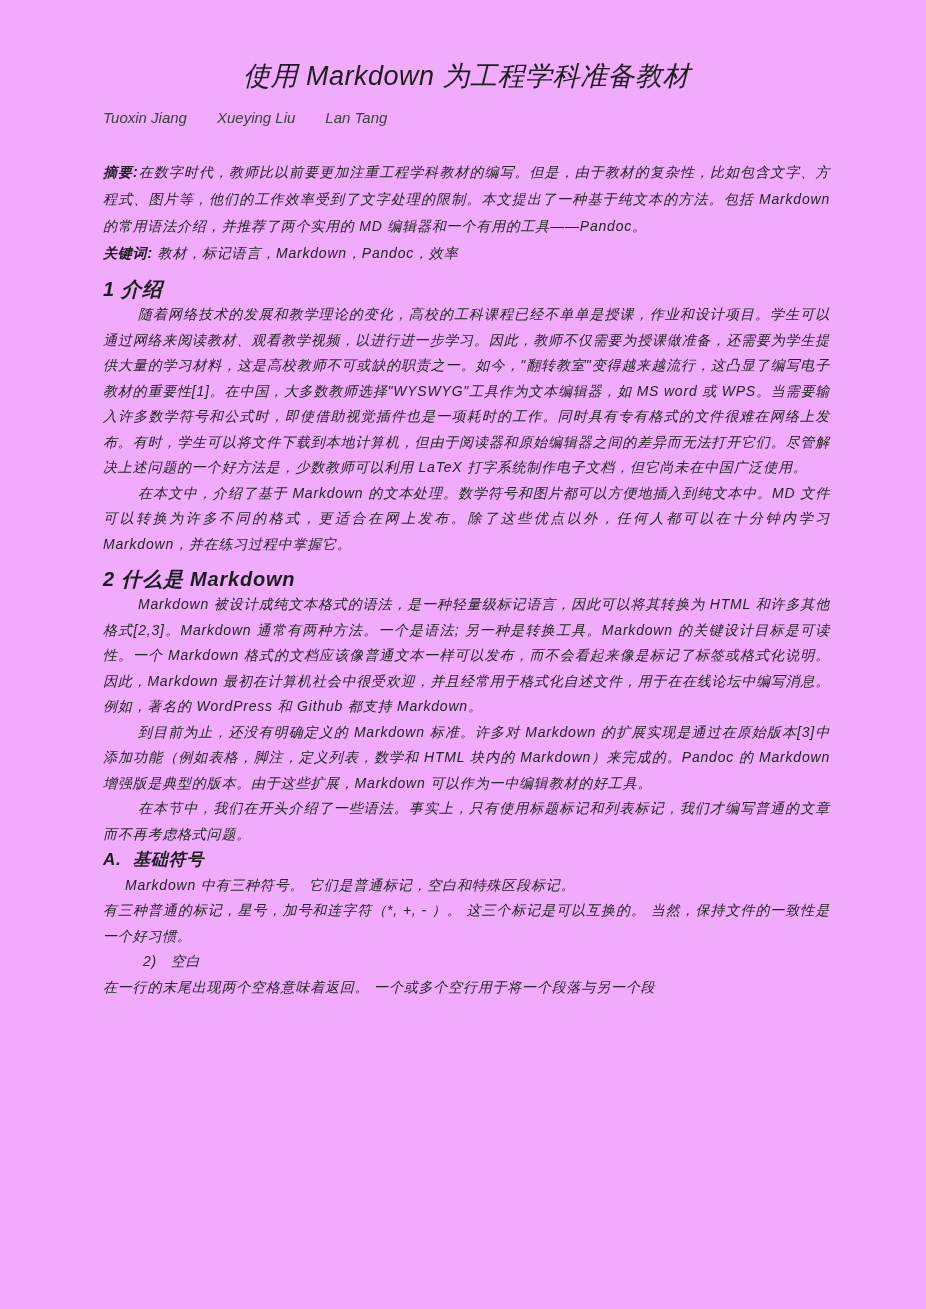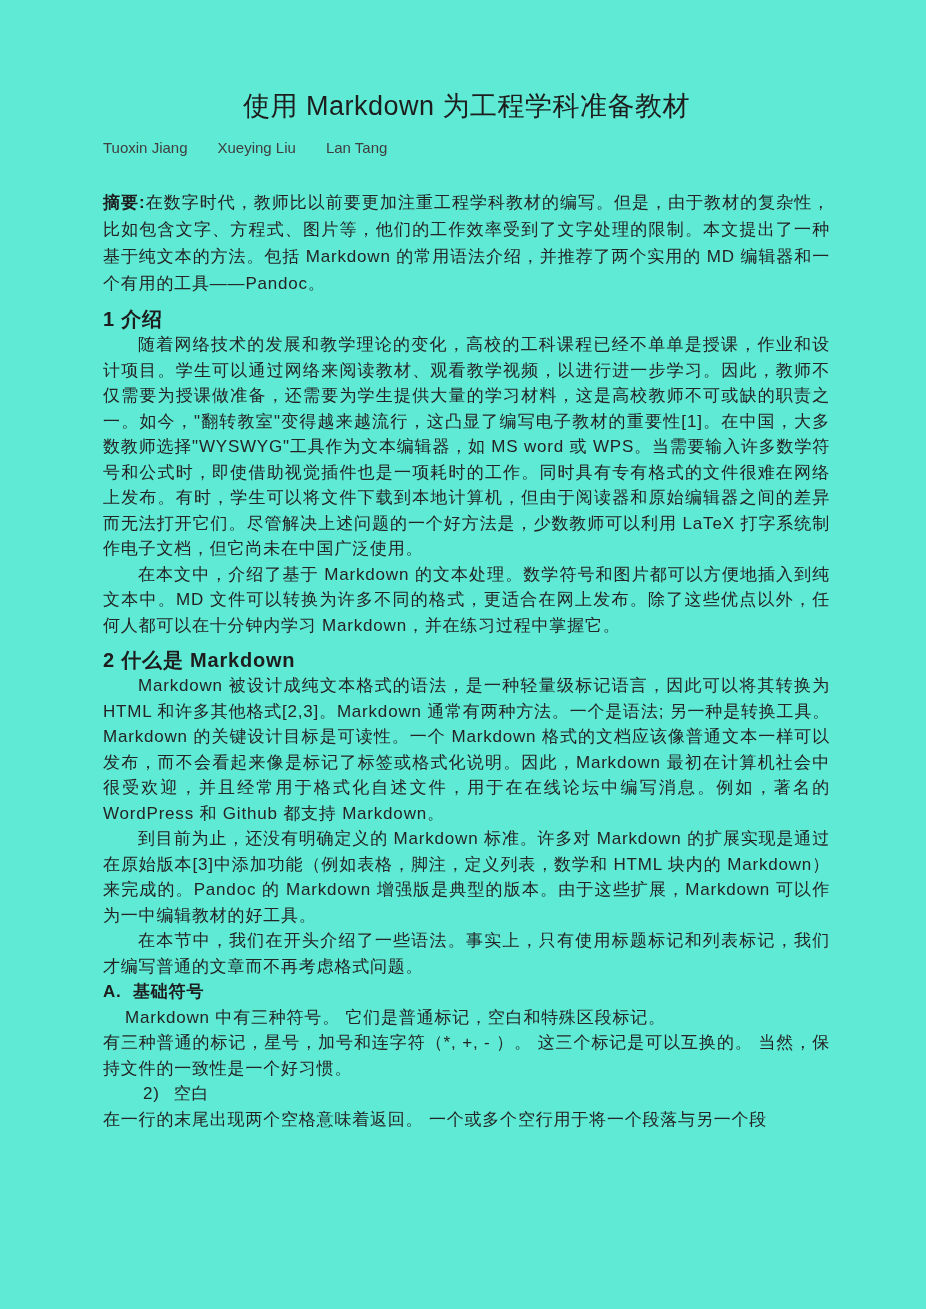--- a/index.html
+++ b/index.html
@@ -7,22 +7,23 @@
   body {
     width: 926px;
     height: 1309px;
     overflow: hidden;
     font-family: "Liberation Sans", sans-serif;
     color: #222222;
   }
   .page {
     width: 926px;
     height: 1309px;
-    background: #5eead4;
-    padding: 86px 96px 0 103px;
+    background: #f0abfc;
+    padding: 56px 96px 0 103px;
+    font-style: italic;
   }
   .paper-title {
     font-size: 27px;
     font-weight: 400;
     color: #1d1d1d;
     text-align: center;
     line-height: 40px;
     letter-spacing: 0.5px;
   }
   .authors {
@@ -31,21 +32,21 @@
     font-size: 15px;
     color: #3f3f3f;
     line-height: 20px;
   }
   .authors span { display: inline-block; }
   .authors span + span { margin-left: 30px; }
 
   .abstract-block { margin-top: 31px; }
 
   p.doc, .kw-line {
-    font-size: 17px;
+    font-size: 14px;
     line-height: 27px;
     letter-spacing: 0.8px;
     color: #242424;
     text-align: justify;
   }
   .body-text p.doc, .body-text .sub-head, .body-text .list-head {
     line-height: 25.5px;
   }
   b.inline-label { font-weight: 700; color: #1d1d1d; }
 
@@ -80,20 +81,21 @@
 <div class="page">
 
   <h1 class="paper-title">使用 Markdown 为工程学科准备教材</h1>
 
   <div class="authors">
     <span>Tuoxin Jiang</span><span>Xueying Liu</span><span>Lan Tang</span>
   </div>
 
   <div class="abstract-block">
     <p class="doc"><b class="inline-label">摘要:</b><span>在数字时代，教师比以前要更加注重工程学科教材的编写。但是，由于教材的复杂性，比如包含文字、方程式、图片等，他们的工作效率受到了文字处理的限制。本文提出了一种基于纯文本的方法。包括 Markdown 的常用语法介绍，并推荐了两个实用的 MD 编辑器和一个有用的工具——Pandoc。</span></p>
+    <p class="doc kw-line"><b class="inline-label">关键词:</b>&nbsp;<span>教材，标记语言，Markdown，Pandoc，效率</span></p>
   </div>
 
   <div class="body-text">
 
     <h2 class="sec-head">1 介绍</h2>
     <p class="doc indent2">随着网络技术的发展和教学理论的变化，高校的工科课程已经不单单是授课，作业和设计项目。学生可以通过网络来阅读教材、观看教学视频，以进行进一步学习。因此，教师不仅需要为授课做准备，还需要为学生提供大量的学习材料，这是高校教师不可或缺的职责之一。如今，"翻转教室"变得越来越流行，这凸显了编写电子教材的重要性[1]。在中国，大多数教师选择"WYSWYG"工具作为文本编辑器，如 MS word 或 WPS。当需要输入许多数学符号和公式时，即使借助视觉插件也是一项耗时的工作。同时具有专有格式的文件很难在网络上发布。有时，学生可以将文件下载到本地计算机，但由于阅读器和原始编辑器之间的差异而无法打开它们。尽管解决上述问题的一个好方法是，少数教师可以利用 LaTeX 打字系统制作电子文档，但它尚未在中国广泛使用。</p>
     <p class="doc indent2">在本文中，介绍了基于 Markdown 的文本处理。数学符号和图片都可以方便地插入到纯文本中。MD 文件可以转换为许多不同的格式，更适合在网上发布。除了这些优点以外，任何人都可以在十分钟内学习 Markdown，并在练习过程中掌握它。</p>
 
     <h2 class="sec-head">2 什么是 Markdown</h2>
     <p class="doc indent2">Markdown 被设计成纯文本格式的语法，是一种轻量级标记语言，因此可以将其转换为 HTML 和许多其他格式[2,3]。Markdown 通常有两种方法。一个是语法; 另一种是转换工具。Markdown 的关键设计目标是可读性。一个 Markdown 格式的文档应该像普通文本一样可以发布，而不会看起来像是标记了标签或格式化说明。因此，Markdown 最初在计算机社会中很受欢迎，并且经常用于格式化自述文件，用于在在线论坛中编写消息。例如，著名的 WordPress 和 Github 都支持 Markdown。</p>

